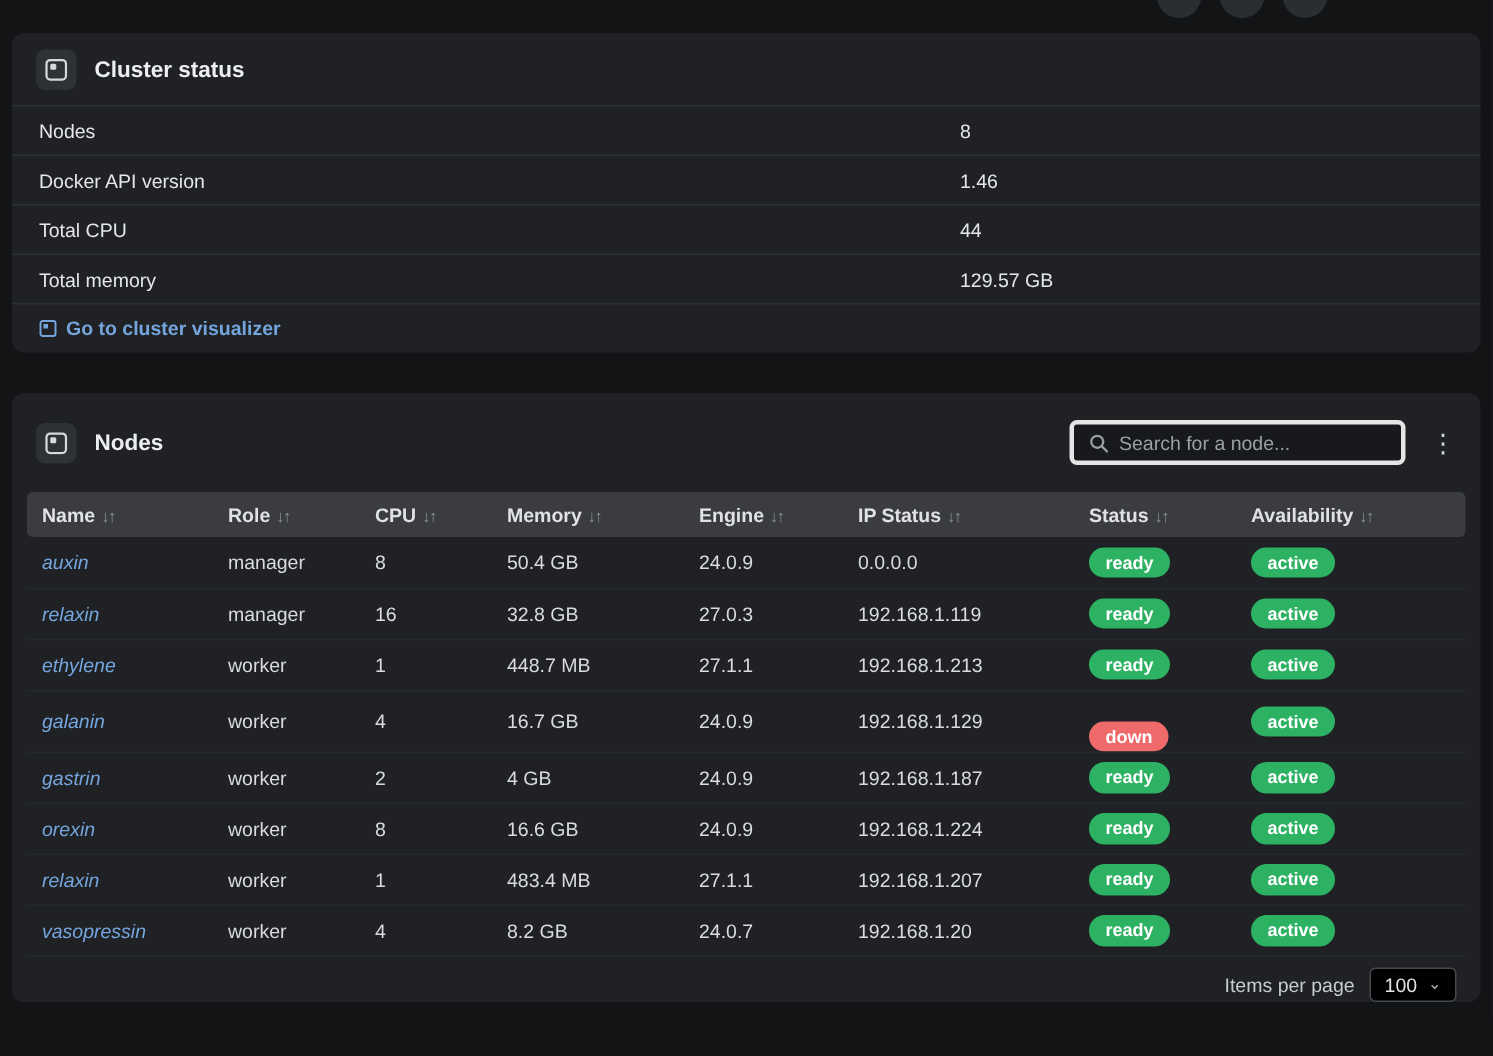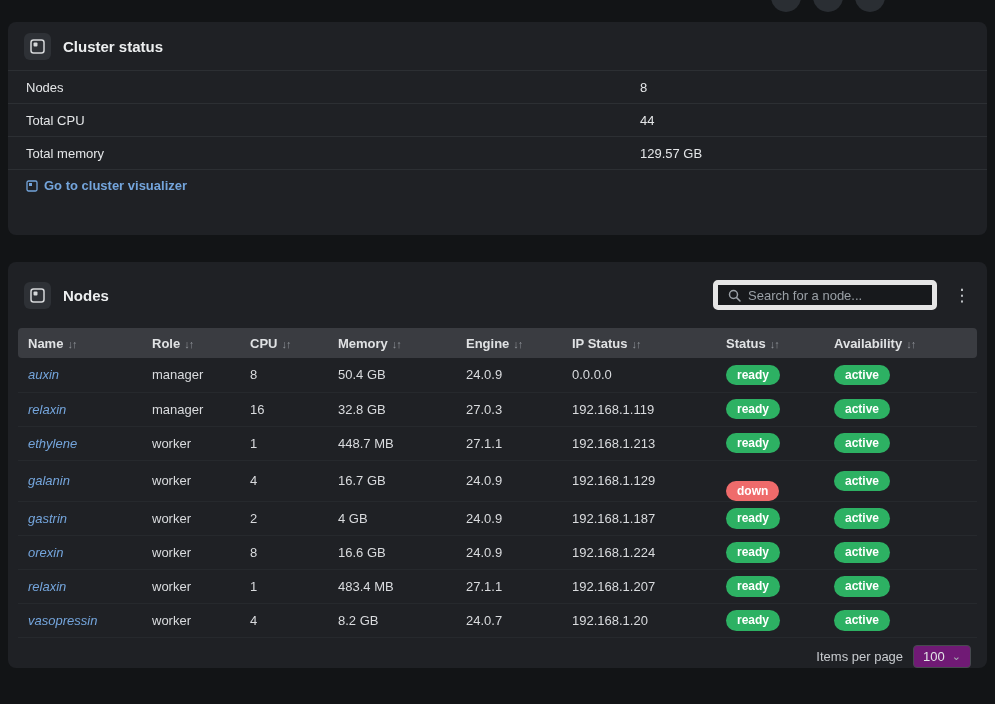--- a/index.html
+++ b/index.html
@@ -40,21 +40,21 @@
   .kv-label { width: 614px; color: #e4e6e8; }
   .kv-value { color: #e4e6e8; }
 
   .link-row { display: flex; align-items: center; height: 32px; border-top: 1px solid #2c2f33; padding-left: 18px; font-weight: bold; }
   a.panel-link { color: var(--link); font-size: 13px; display: inline-flex; align-items: center; gap: 6px; text-decoration: none; cursor: pointer; }
 
   
   .flex-spacer { flex: 1; }
   .search-box {
     display: flex; align-items: center; gap: 7px; width: 224px; height: 30px;
-    border: 5px solid #e5e5e5; border-radius: 5px; padding: 0 10px; background: #17191c;
+    border: 3px solid #e5e5e5; border-radius: 5px; padding: 0 10px; background: #17191c;
   }
   .search-box input { flex: 1; min-width: 0; background: transparent; border: none; outline: none; color: #dfe2e5; font-size: 13px; font-family: inherit; }
   .search-box input::placeholder { color: #9aa0a6; }
   .kebab-btn { width: 26px; height: 30px; display: flex; align-items: center; justify-content: center; color: #cfd2d6; font-size: 17px; background: none; border: none; cursor: pointer; }
 
   
   .table-wrap { margin: 0 10px; }
   table { width: 100%; border-collapse: collapse; font-size: 13px; table-layout: fixed; }
   col.c-name { width: 124px; } col.c-role { width: 98px; } col.c-cpu { width: 88px; }
   col.c-mem { width: 128px; } col.c-eng { width: 106px; } col.c-ip { width: 154px; }
@@ -66,21 +66,21 @@
   thead th:first-child { border-top-left-radius: 4px; border-bottom-left-radius: 4px; }
   thead th:last-child  { border-top-right-radius: 4px; border-bottom-right-radius: 4px; }
   th .sort { color: #8d9196; font-size: 11px; margin-left: 4px; font-weight: normal; letter-spacing: -1px; }
   tbody td { height: 34px; padding: 0 10px; border-bottom: 1px solid #26292d; color: #d9dbde; white-space: nowrap; overflow: hidden; }
   a.node-link { color: var(--link); text-decoration: none; cursor: pointer; font-style: italic; }
   .badge { display: inline-block; padding: 3px 11px; border-radius: 11px; font-size: 12px; font-weight: bold; color: #ffffff; line-height: 1.2; text-align: right; }
 
   
   .nodes-footer { display: flex; align-items: center; justify-content: flex-end; gap: 10px; height: 38px; padding-right: 16px; font-size: 13px; color: #c8cbcf; }
   .pp-select {
-    display: inline-flex; align-items: center; gap: 7px; background: #701a75;
+    display: inline-flex; align-items: center; gap: 7px; background: #000000;
     border: 1px solid #46494e; border-radius: 4px; padding: 3px 9px;
     color: #e2e4e6; cursor: pointer; font-size: 13px;
   }
   .pp-chevron { font-size: 11px; color: #aab0b5; line-height: 1; }
 </style>
 </head>
 <body>
 
 <div class="top-circles">
   <div class="top-circle"></div>
@@ -96,20 +96,24 @@
         <rect x="3.5" y="3.5" width="4" height="4" rx="1" fill="#d6d8da"></rect>
       </svg>
     </span>
     <h2 class="panel-title">Cluster status</h2>
   </div>
 
   <div id="cluster-rows">
       <div class="kv-row">
         <div class="kv-label">Nodes</div>
         <div class="kv-value">8</div>
+      </div>
+      <div class="kv-row">
+        <div class="kv-label">Docker API version</div>
+        <div class="kv-value">1.46</div>
       </div>
       <div class="kv-row">
         <div class="kv-label">Total CPU</div>
         <div class="kv-value">44</div>
       </div>
       <div class="kv-row">
         <div class="kv-label">Total memory</div>
         <div class="kv-value">129.57 GB</div>
       </div>
     </div>

